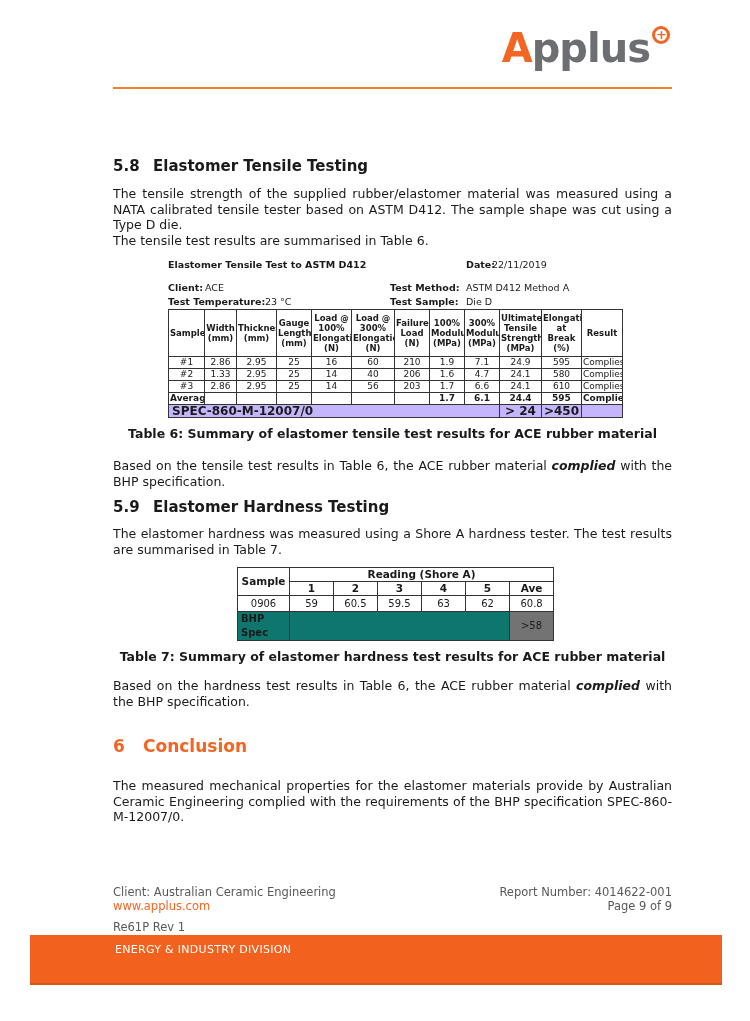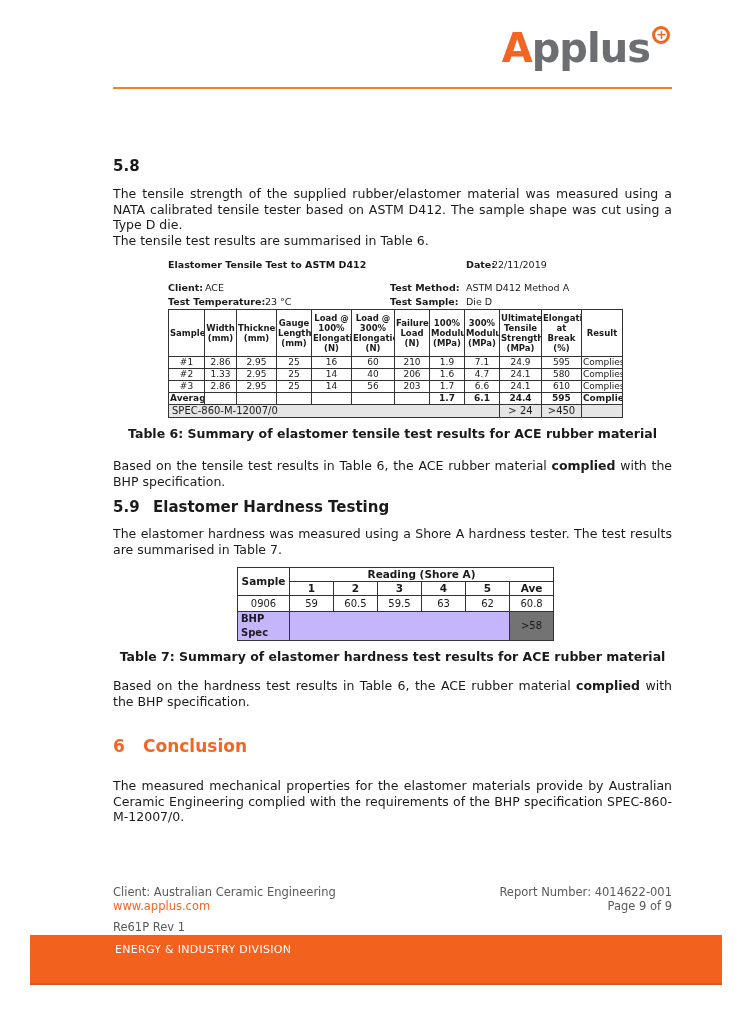--- a/index.html
+++ b/index.html
@@ -15,42 +15,42 @@
         text-align:center;font-weight:bold;}
   .rule{position:absolute;top:87px;left:113px;width:559px;height:2px;background:#f58025;}
 
   
   .content{position:absolute;top:157px;left:113px;width:559px;}
   .h2{display:flex;font-size:15px;font-weight:bold;margin:0;}
   .h2 .num{width:40px;}
   p{font-size:12.5px;line-height:15.5px;text-align:justify;margin:0;}
   .p1{margin-top:11px;}
   .p2{}
-  .emph{font-weight:bold;}
+  .emph{font-weight:bold;font-style:italic;}
 
   
   .info{position:relative;margin:11px 0 0 55px;width:450px;height:48px;font-size:9.5px;}
   .info span{position:absolute;white-space:nowrap;}
   .b{font-weight:bold;}
   .r1{top:0;} .r2{top:23px;} .r3{top:37px;}
   .c0{left:0;} .cv1{left:37px;} .cv2{left:97px;} .cL{left:222px;} .cV{left:298px;} .cD{left:324px;}
 
   
   table{border-collapse:collapse;table-layout:fixed;}
   th,td{border:1px solid #333;padding:0 1px;text-align:center;overflow:hidden;}
   .t6{margin:2px 0 0 55px;width:450px;}
   .t6 th{font-size:8.5px;font-weight:bold;line-height:10px;height:46px;}
   .t6 td{font-size:9px;line-height:10.5px;height:11px;}
   .t6 .avg td{font-weight:bold;}
-  .spec-row td{background:#e5e5e5;font-weight:normal;font-size:10px;height:12px;}
+  .spec-row td{background:#c4b5fd;font-weight:bold;font-size:12px;height:12px;}
   .spec-row .spec-label{text-align:left;padding-left:3px;}
   .t7{margin:10px 0 0 124px;width:316px;}
   .t7 th{font-size:10.5px;font-weight:bold;height:13px;line-height:13px;}
   .t7 td{font-size:10px;height:15px;line-height:14px;}
-  .t7 .spec7 td{background:#c4b5fd;}
+  .t7 .spec7 td{background:#0f766e;}
   .t7 .spec7 .spec-label7{font-weight:bold;text-align:left;padding-left:3px;}
   .t7 .spec7 .ave-cell{background:#737373;}
   .caption{font-size:12.5px;font-weight:bold;text-align:center;margin-top:8px;}
   .after-t6{margin-top:17px;}
   .h59{margin-top:9px;}
   .p59{margin-top:10px;}
   .after-t7{margin-top:14px;}
 
   .h-conclusion{display:flex;font-size:17px;font-weight:bold;color:#f26522;margin-top:27px;}
   .h-conclusion .num{width:30px;}
@@ -72,20 +72,21 @@
 
   <div class="logo">
     <span class="a">A</span><span class="rest">pplus</span><span class="plusbadge">+</span>
   </div>
   <div class="rule"></div>
 
   <div class="content">
 
     <div class="h2">
       <span class="num">5.8</span>
+      <span>Elastomer Tensile Testing</span>
     </div>
     <p class="p1">The tensile strength of the supplied rubber/elastomer material was measured using a NATA calibrated tensile tester based on ASTM D412. The sample shape was cut using a Type D die.</p>
     <p class="p2">The tensile test results are summarised in Table 6.</p>
 
     <div class="info">
       <span class="b r1 c0">Elastomer Tensile Test to ASTM D412</span>
       <span class="b r1 cV">Date:</span>
       <span class="r1 cD">22/11/2019</span>
       <span class="b r2 c0">Client:</span>
       <span class="r2 cv1">ACE</span>

